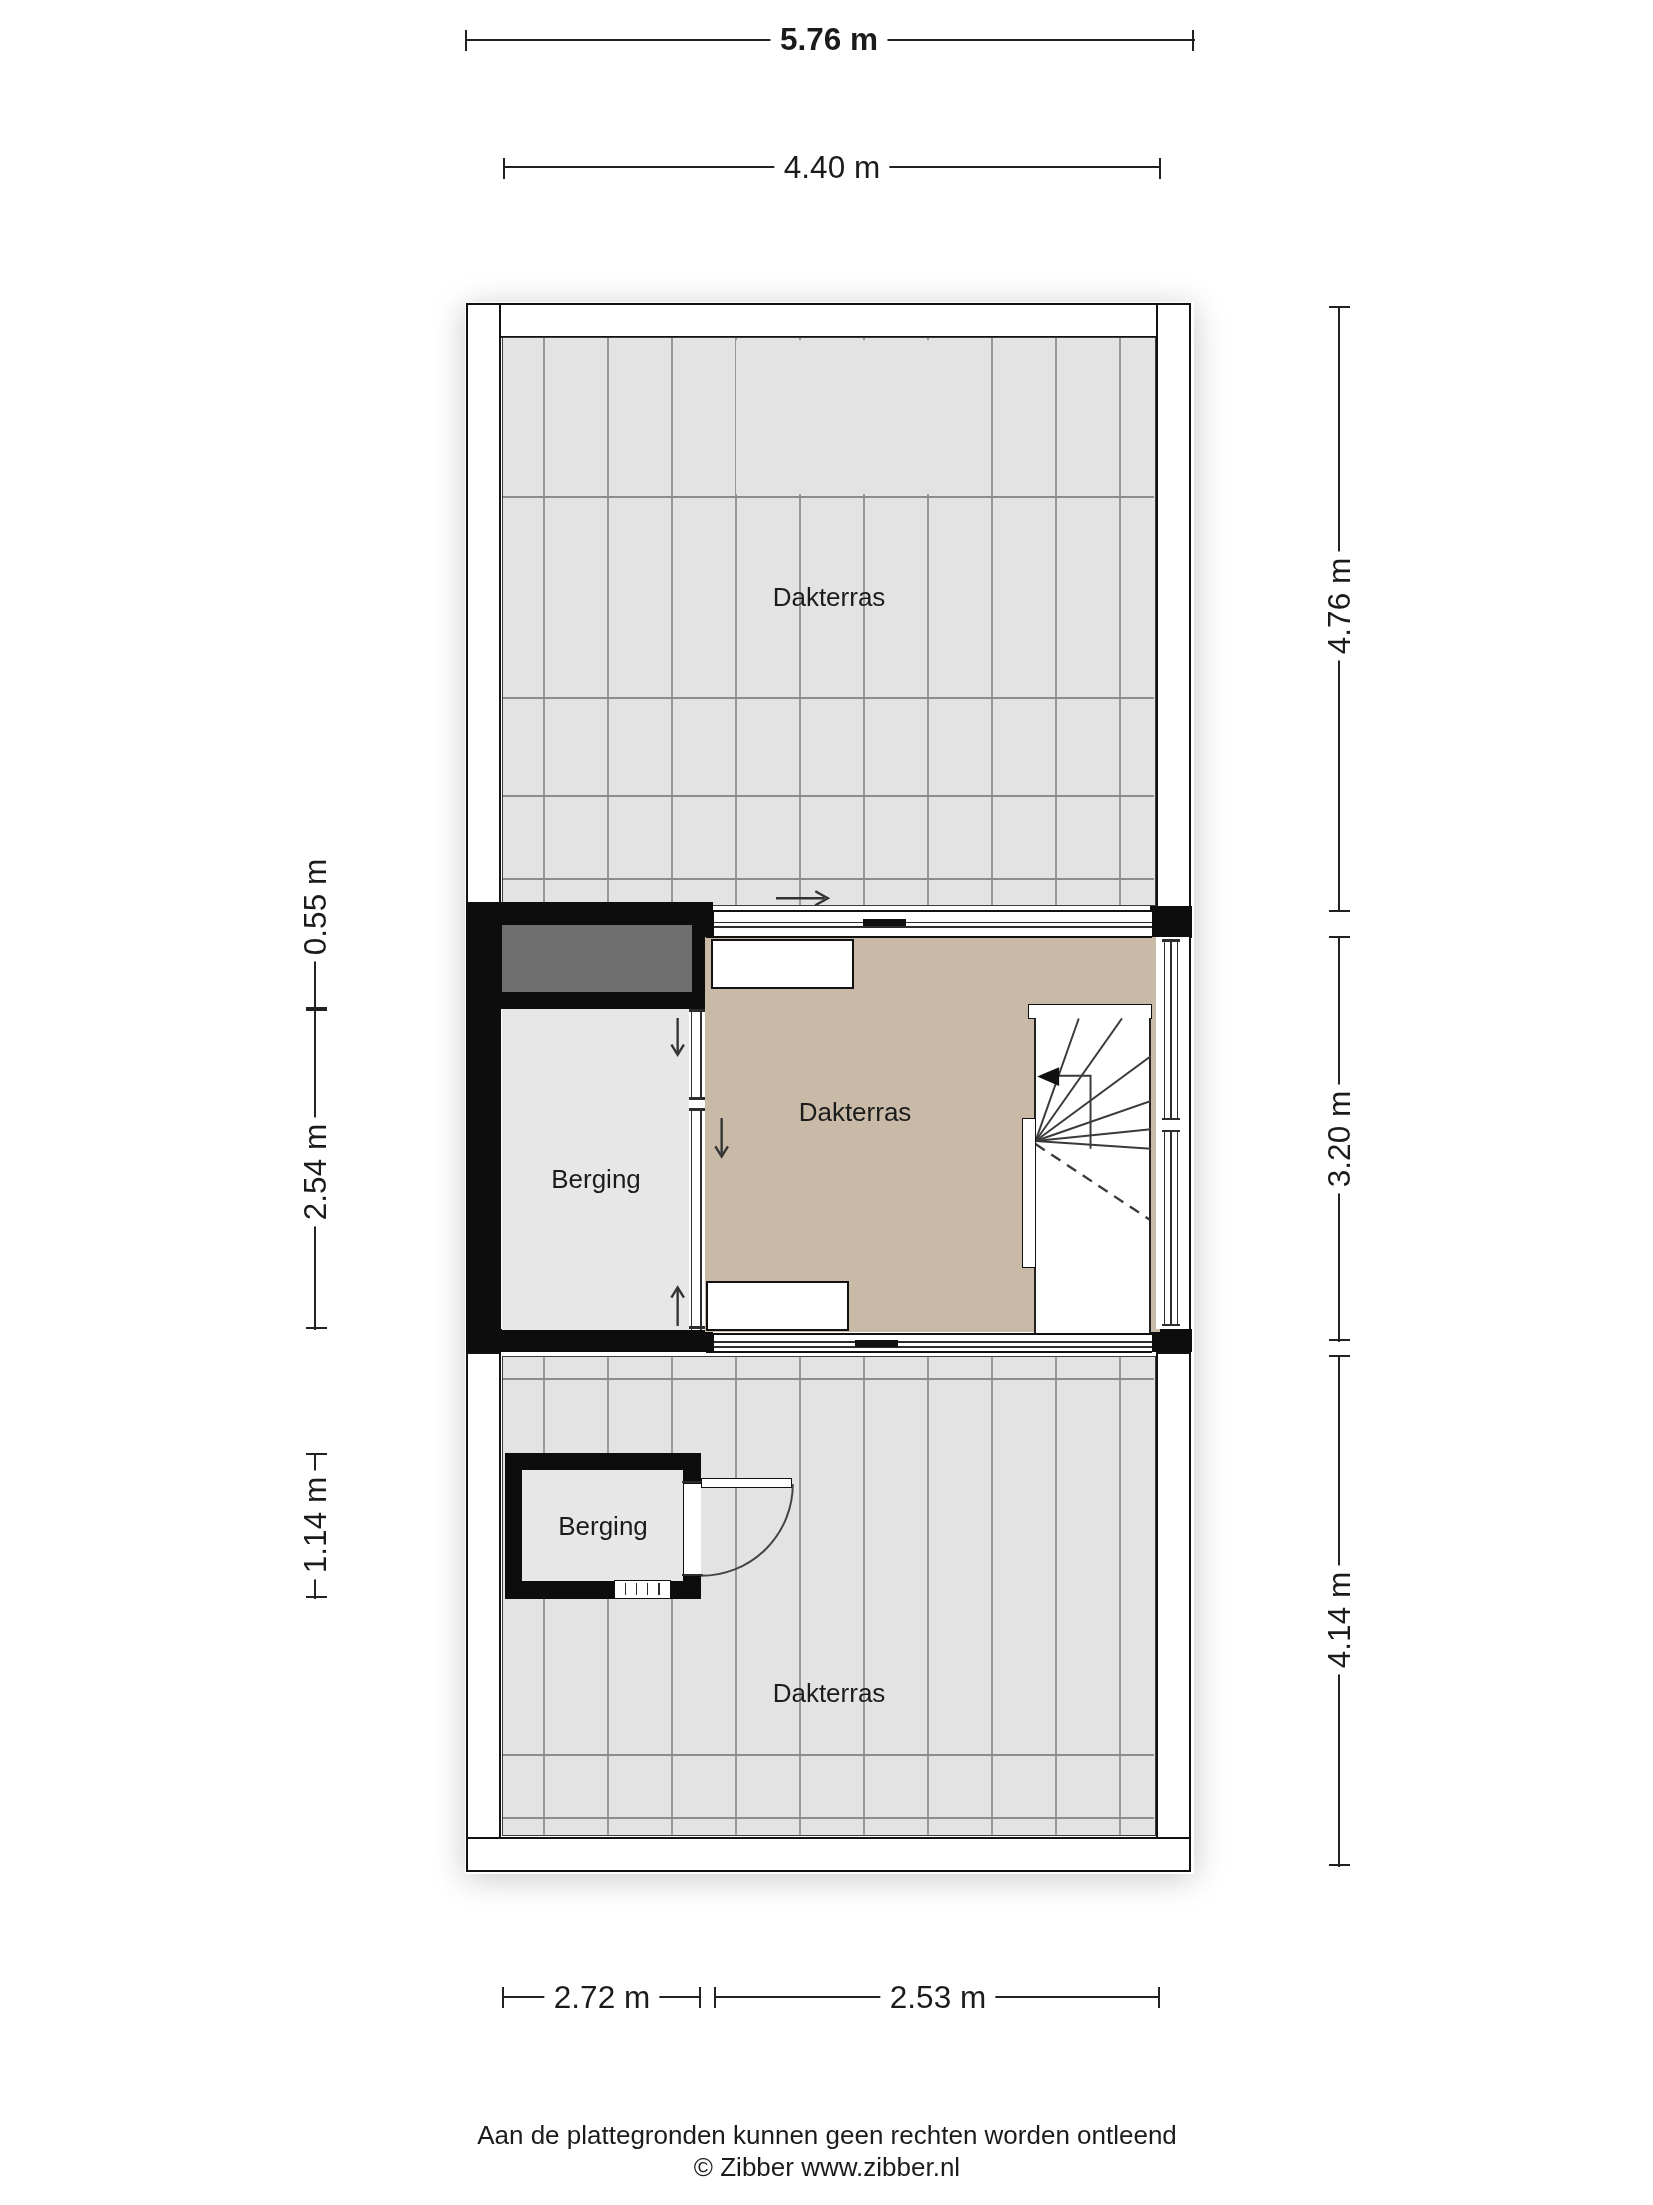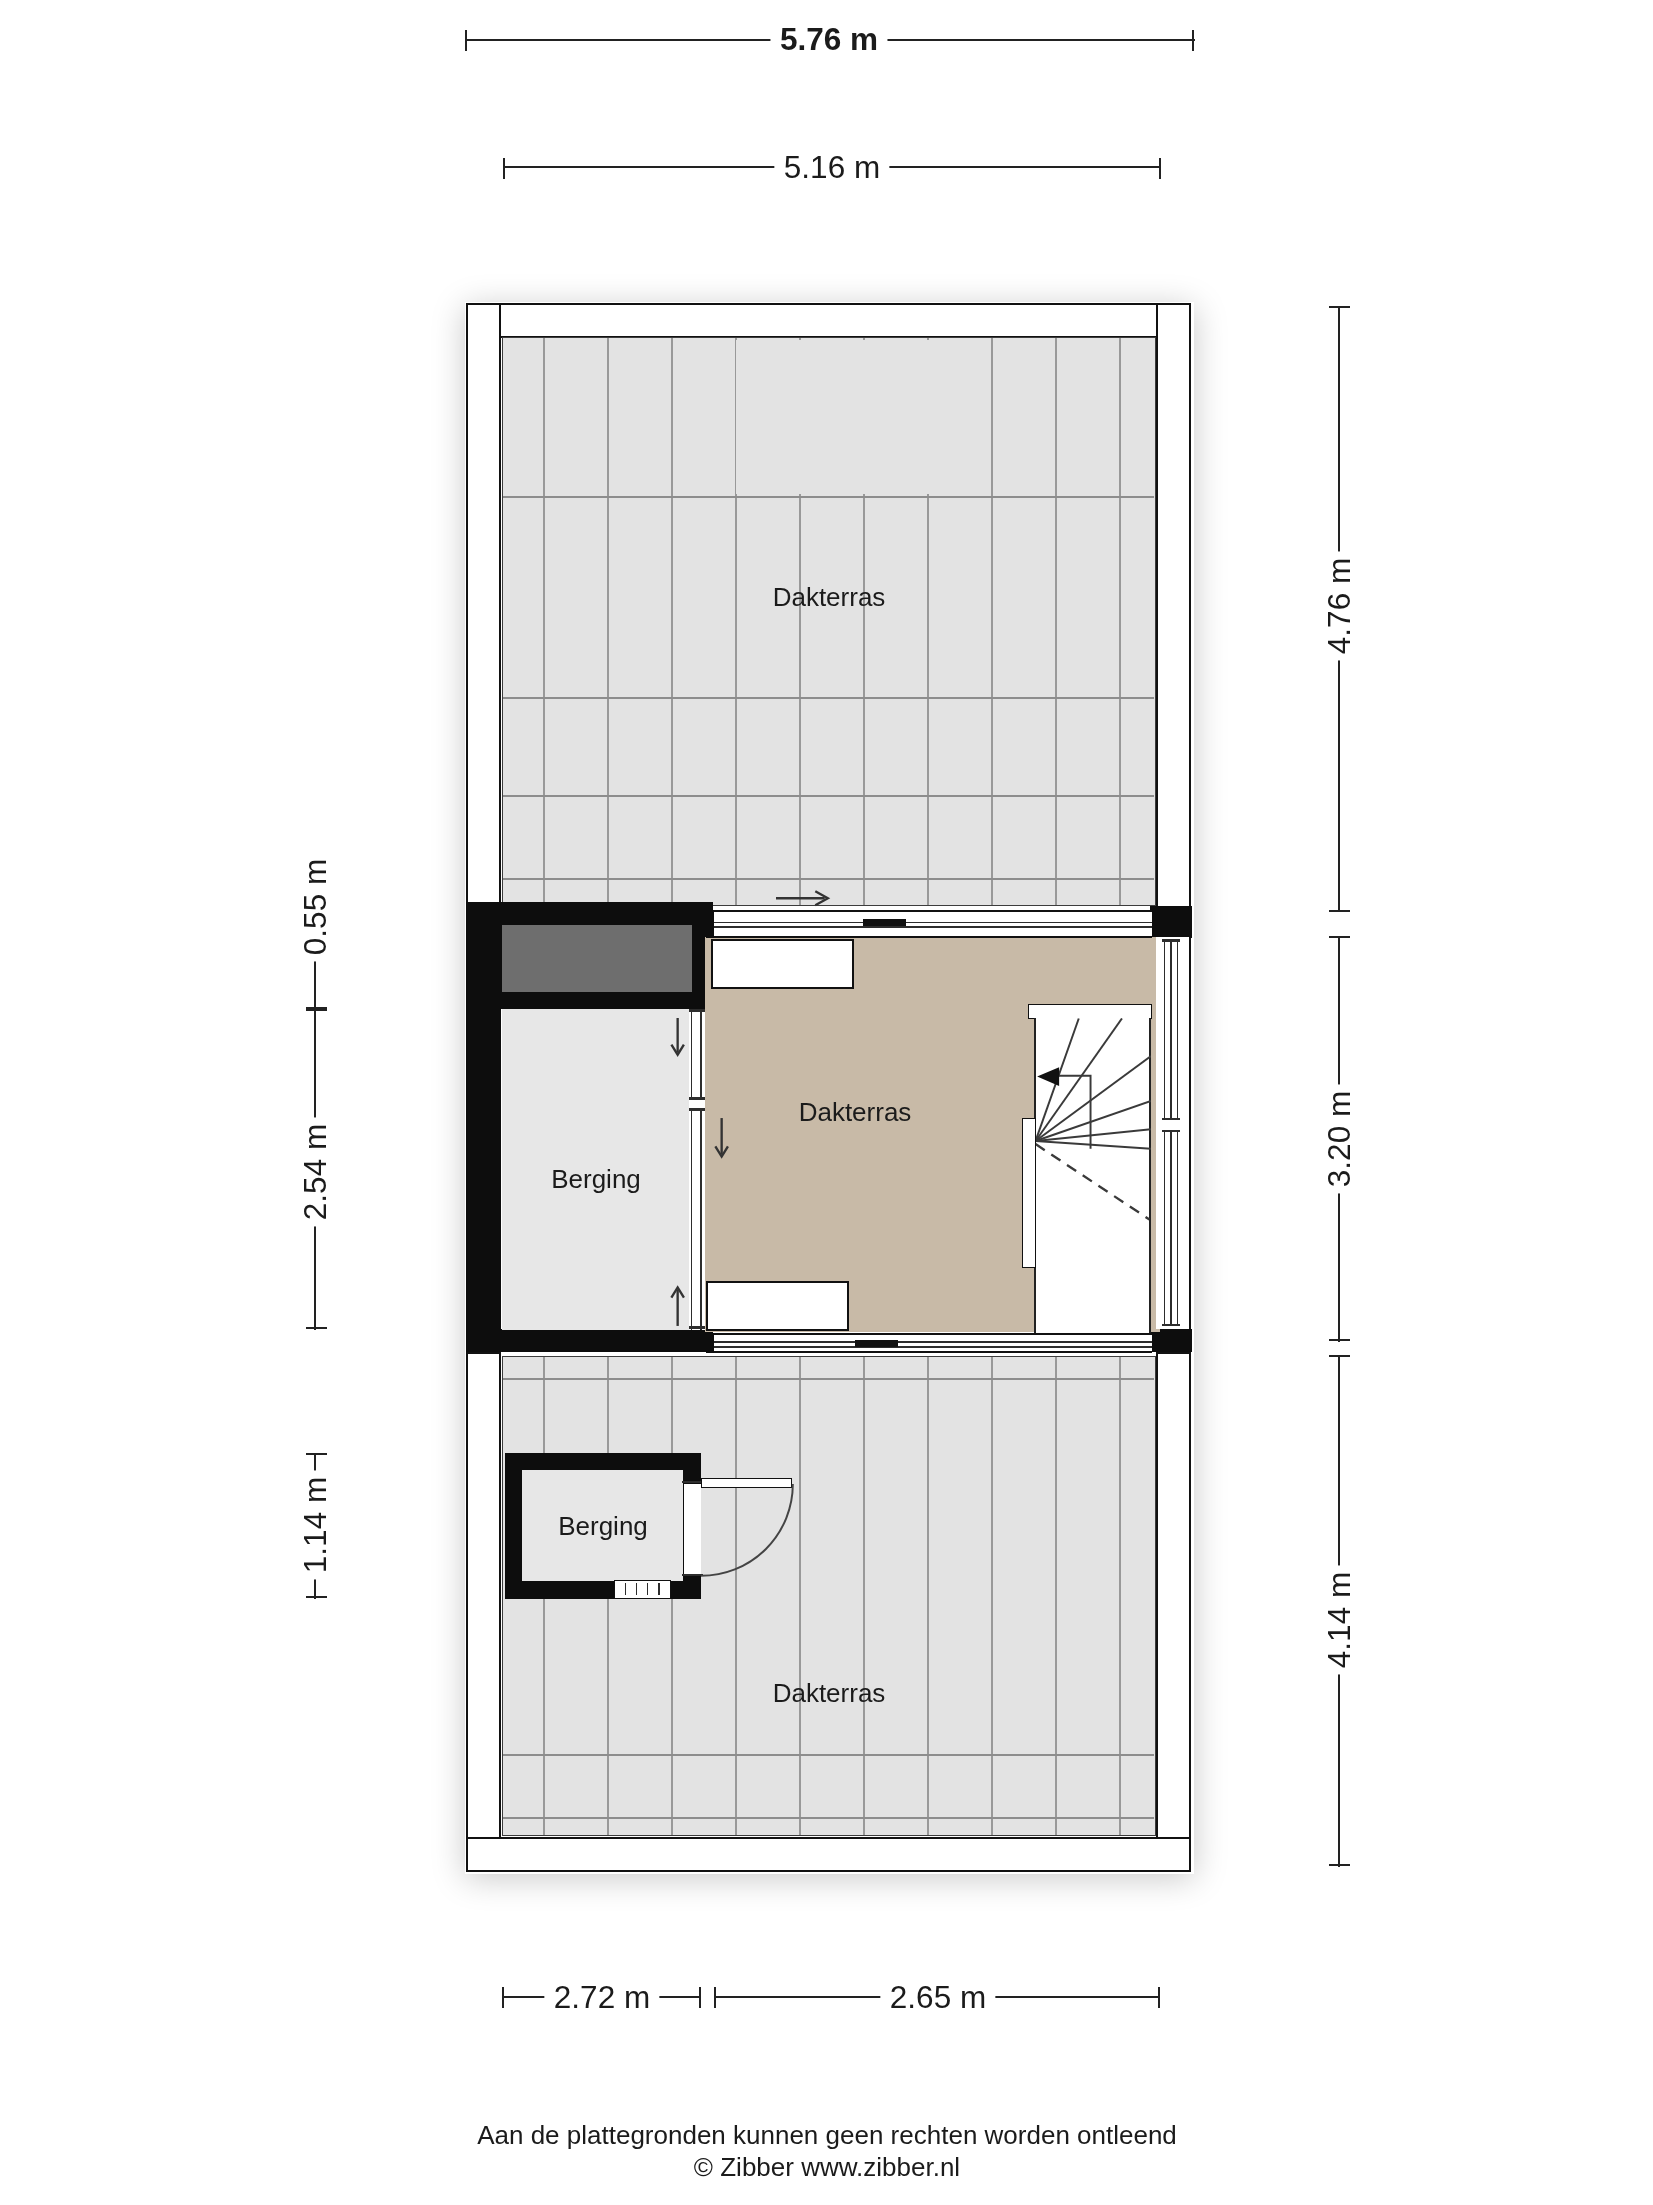--- a/index.html
+++ b/index.html
@@ -182,21 +182,21 @@
   <div class="room-label" style="left:829px;top:1693px;">Dakterras</div>
 
   <div class="dim-line" style="left:465px;top:39px;width:730px;height:2.4px;"></div>
   <div class="dim-tick" style="left:465px;top:30px;width:2.4px;height:20.5px;"></div>
   <div class="dim-tick" style="left:1192px;top:30px;width:2.4px;height:20.5px;"></div>
   <div class="dim-label" style="left:829px;top:39px;font-weight:bold;">5.76 m</div>
 
   <div class="dim-line" style="left:503px;top:166px;width:658px;height:2.4px;"></div>
   <div class="dim-tick" style="left:503px;top:158px;width:2.4px;height:20.5px;"></div>
   <div class="dim-tick" style="left:1159px;top:158px;width:2.4px;height:20.5px;"></div>
-  <div class="dim-label" style="left:832px;top:167px;">5.16 m</div>
+  <div class="dim-label" style="left:832px;top:167px;">4.40 m</div>
 
   <div class="dim-line" style="left:1338px;top:306px;width:2.4px;height:606px;"></div>
   <div class="dim-tick" style="left:1329px;top:306px;width:20.5px;height:2.4px;"></div>
   <div class="dim-tick" style="left:1329px;top:910px;width:20.5px;height:2.4px;"></div>
   <div class="dim-label vert" style="left:1339px;top:606px;">4.76 m</div>
 
   <div class="dim-line" style="left:1338px;top:936px;width:2.4px;height:406px;"></div>
   <div class="dim-tick" style="left:1329px;top:936px;width:20.5px;height:2.4px;"></div>
   <div class="dim-tick" style="left:1329px;top:1339px;width:20.5px;height:2.4px;"></div>
   <div class="dim-label vert" style="left:1339px;top:1139px;">3.20 m</div>
@@ -222,19 +222,19 @@
   <div class="dim-label vert" style="left:315px;top:1525px;">1.14 m</div>
 
   <div class="dim-line" style="left:502px;top:1996px;width:198px;height:2.4px;"></div>
   <div class="dim-tick" style="left:502px;top:1987px;width:2.4px;height:20.5px;"></div>
   <div class="dim-tick" style="left:699px;top:1987px;width:2.4px;height:20.5px;"></div>
   <div class="dim-label" style="left:602px;top:1997px;">2.72 m</div>
 
   <div class="dim-line" style="left:714px;top:1996px;width:446px;height:2.4px;"></div>
   <div class="dim-tick" style="left:714px;top:1987px;width:2.4px;height:20.5px;"></div>
   <div class="dim-tick" style="left:1158px;top:1987px;width:2.4px;height:20.5px;"></div>
-  <div class="dim-label" style="left:938px;top:1997px;">2.65 m</div>
+  <div class="dim-label" style="left:938px;top:1997px;">2.53 m</div>
 
   <div class="footer-line" style="top:2152px;">© Zibber www.zibber.nl</div>
   <div class="footer-line" style="top:2120px;">Aan de plattegronden kunnen geen rechten worden ontleend</div>
 
 </div>
 
 
 </body></html>

